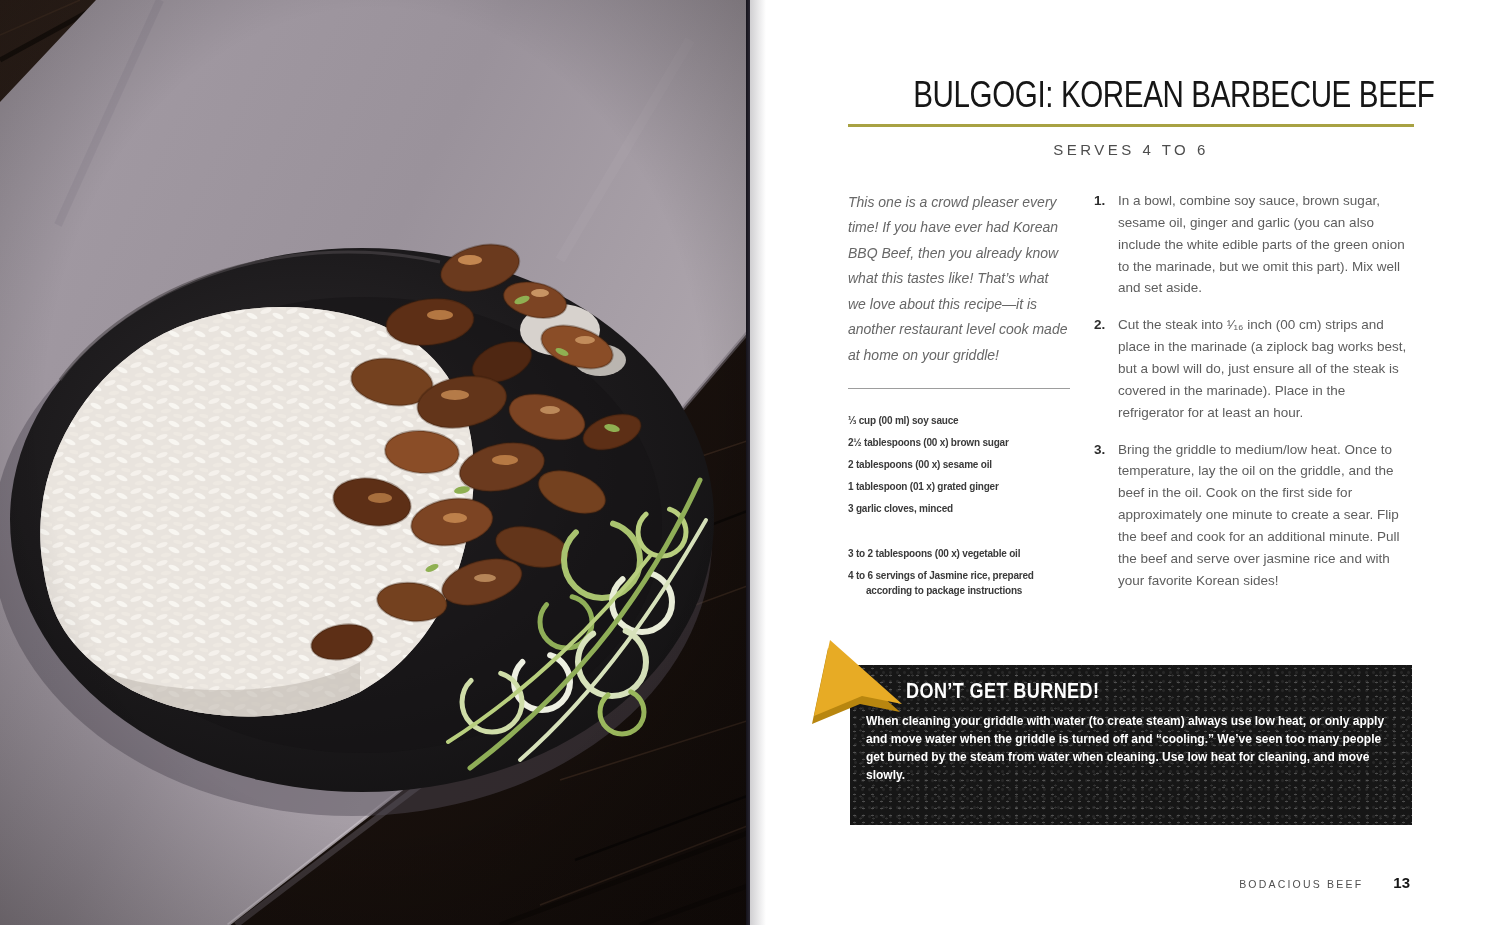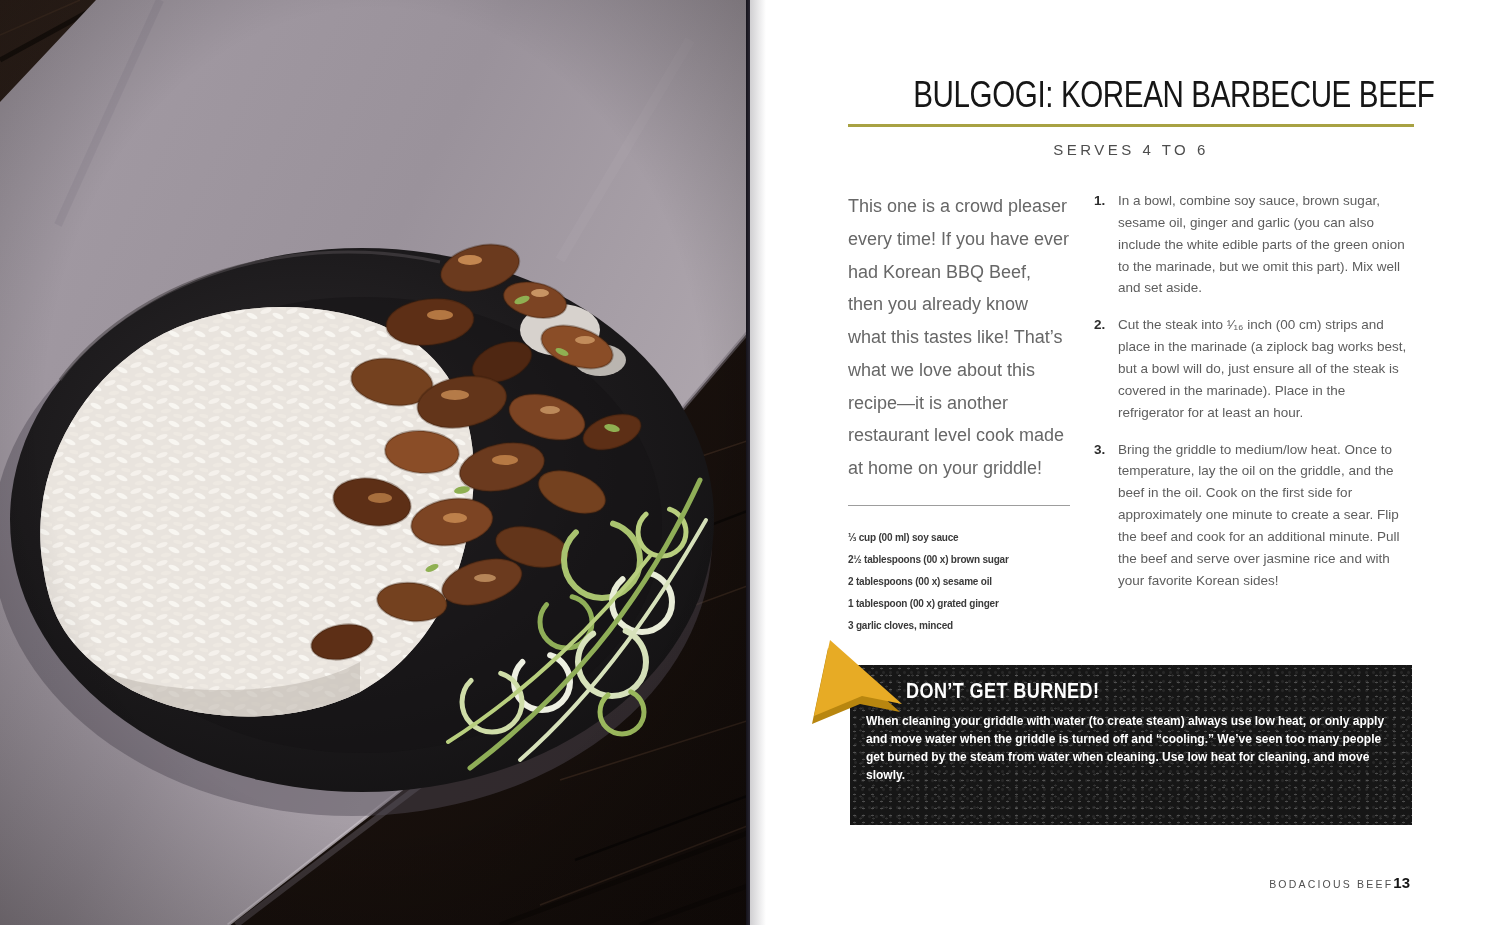--- a/index.html
+++ b/index.html
@@ -22,21 +22,21 @@
              font-size:37px; line-height:1; white-space:nowrap; letter-spacing:-.5px; }
   h1.title .condense { display:inline-block; transform:scaleX(.80); transform-origin:50% 50%; }
   .rule { height:3px; margin-top:11px; }
   .serves { margin-top:14px; text-align:center; color:#4d4d4d; font-size:15px;
             letter-spacing:3.5px; }
 
   .cols { display:flex; margin-top:32px; }
   .left-col { width:222px; flex:0 0 222px; }
   .right-col { margin-left:24px; width:320px; flex:1; }
 
-  .intro { color:#676767; font-size:18px; line-height:1.82; }
+  .intro { font-style:italic; color:#676767; font-size:14px; line-height:1.82; }
   .divider { height:1px; background:#9d9d9d; margin:20px 0 24px 0; }
 
   ul.ingredients { list-style:none; }
   ul.ingredients li { color:#3a3a3a; font-weight:bold; font-size:10px; line-height:1.5;
                       margin-bottom:7px; padding-left:18px; text-indent:-18px;
                       letter-spacing:-.2px; }
   ul.ingredients.secondary { margin-top:30px; }
 
   ol.steps { list-style:none; }
   ol.steps li { display:flex; margin-bottom:15px; }
@@ -57,21 +57,21 @@
   .callout h2 { color:#fff; font-size:22px; line-height:1.1; margin-left:40px;
                 letter-spacing:.5px; white-space:nowrap; }
   .callout h2 .condense { display:inline-block; transform:scaleX(.82); transform-origin:0 50%; }
   .callout p { color:#fff; font-weight:bold; font-size:12px; line-height:1.5;
                margin-top:9px; width:532px; }
   .arrow-wrap { position:absolute; left:60px; top:640px; width:94px; height:84px; }
 
   
   .footer { position:absolute; right:90px; bottom:34px; display:flex; align-items:baseline; }
   .footer .section { color:#4f4f4f; font-size:10.5px; letter-spacing:2.2px; }
-  .footer .pagenum { color:#161616; font-weight:bold; font-size:15px; }
+  .footer .pagenum { color:#161616; font-weight:bold; font-size:15px; margin-left:30px; }
 </style>
 </head>
 <body>
 
 <div class="spread">
 
   <div class="photo">
     <svg viewBox="0 0 750 925">
       <defs>
         <linearGradient id="wood" x1="0" y1="0" x2="1" y2="1">
@@ -220,21 +220,21 @@
       <div class="serves">SERVES 4 TO 6</div>
 
       <div class="cols">
         <div class="left-col">
           <p class="intro">This one is a crowd pleaser every time! If you have ever had Korean BBQ Beef, then you already know what this tastes like! That’s what we love about this recipe—it is another restaurant level cook made at home on your griddle!</p>
           <div class="divider"></div>
           <ul class="ingredients">
               <li>⅓ cup (00 ml) soy sauce</li>
               <li>2½ tablespoons (00 x) brown sugar</li>
               <li>2 tablespoons (00 x) sesame oil</li>
-              <li>1 tablespoon (00 x) grated ginger</li>
+              <li>1 tablespoon (01 x) grated ginger</li>
               <li>3 garlic cloves, minced</li>
             </ul>
           <ul class="ingredients secondary">
               <li>3 to 2 tablespoons (00 x) vegetable oil</li>
               <li>4 to 6 servings of Jasmine rice, prepared according to package instructions</li>
             </ul>
         </div>
         <div class="right-col">
           <ol class="steps">
               <li>

